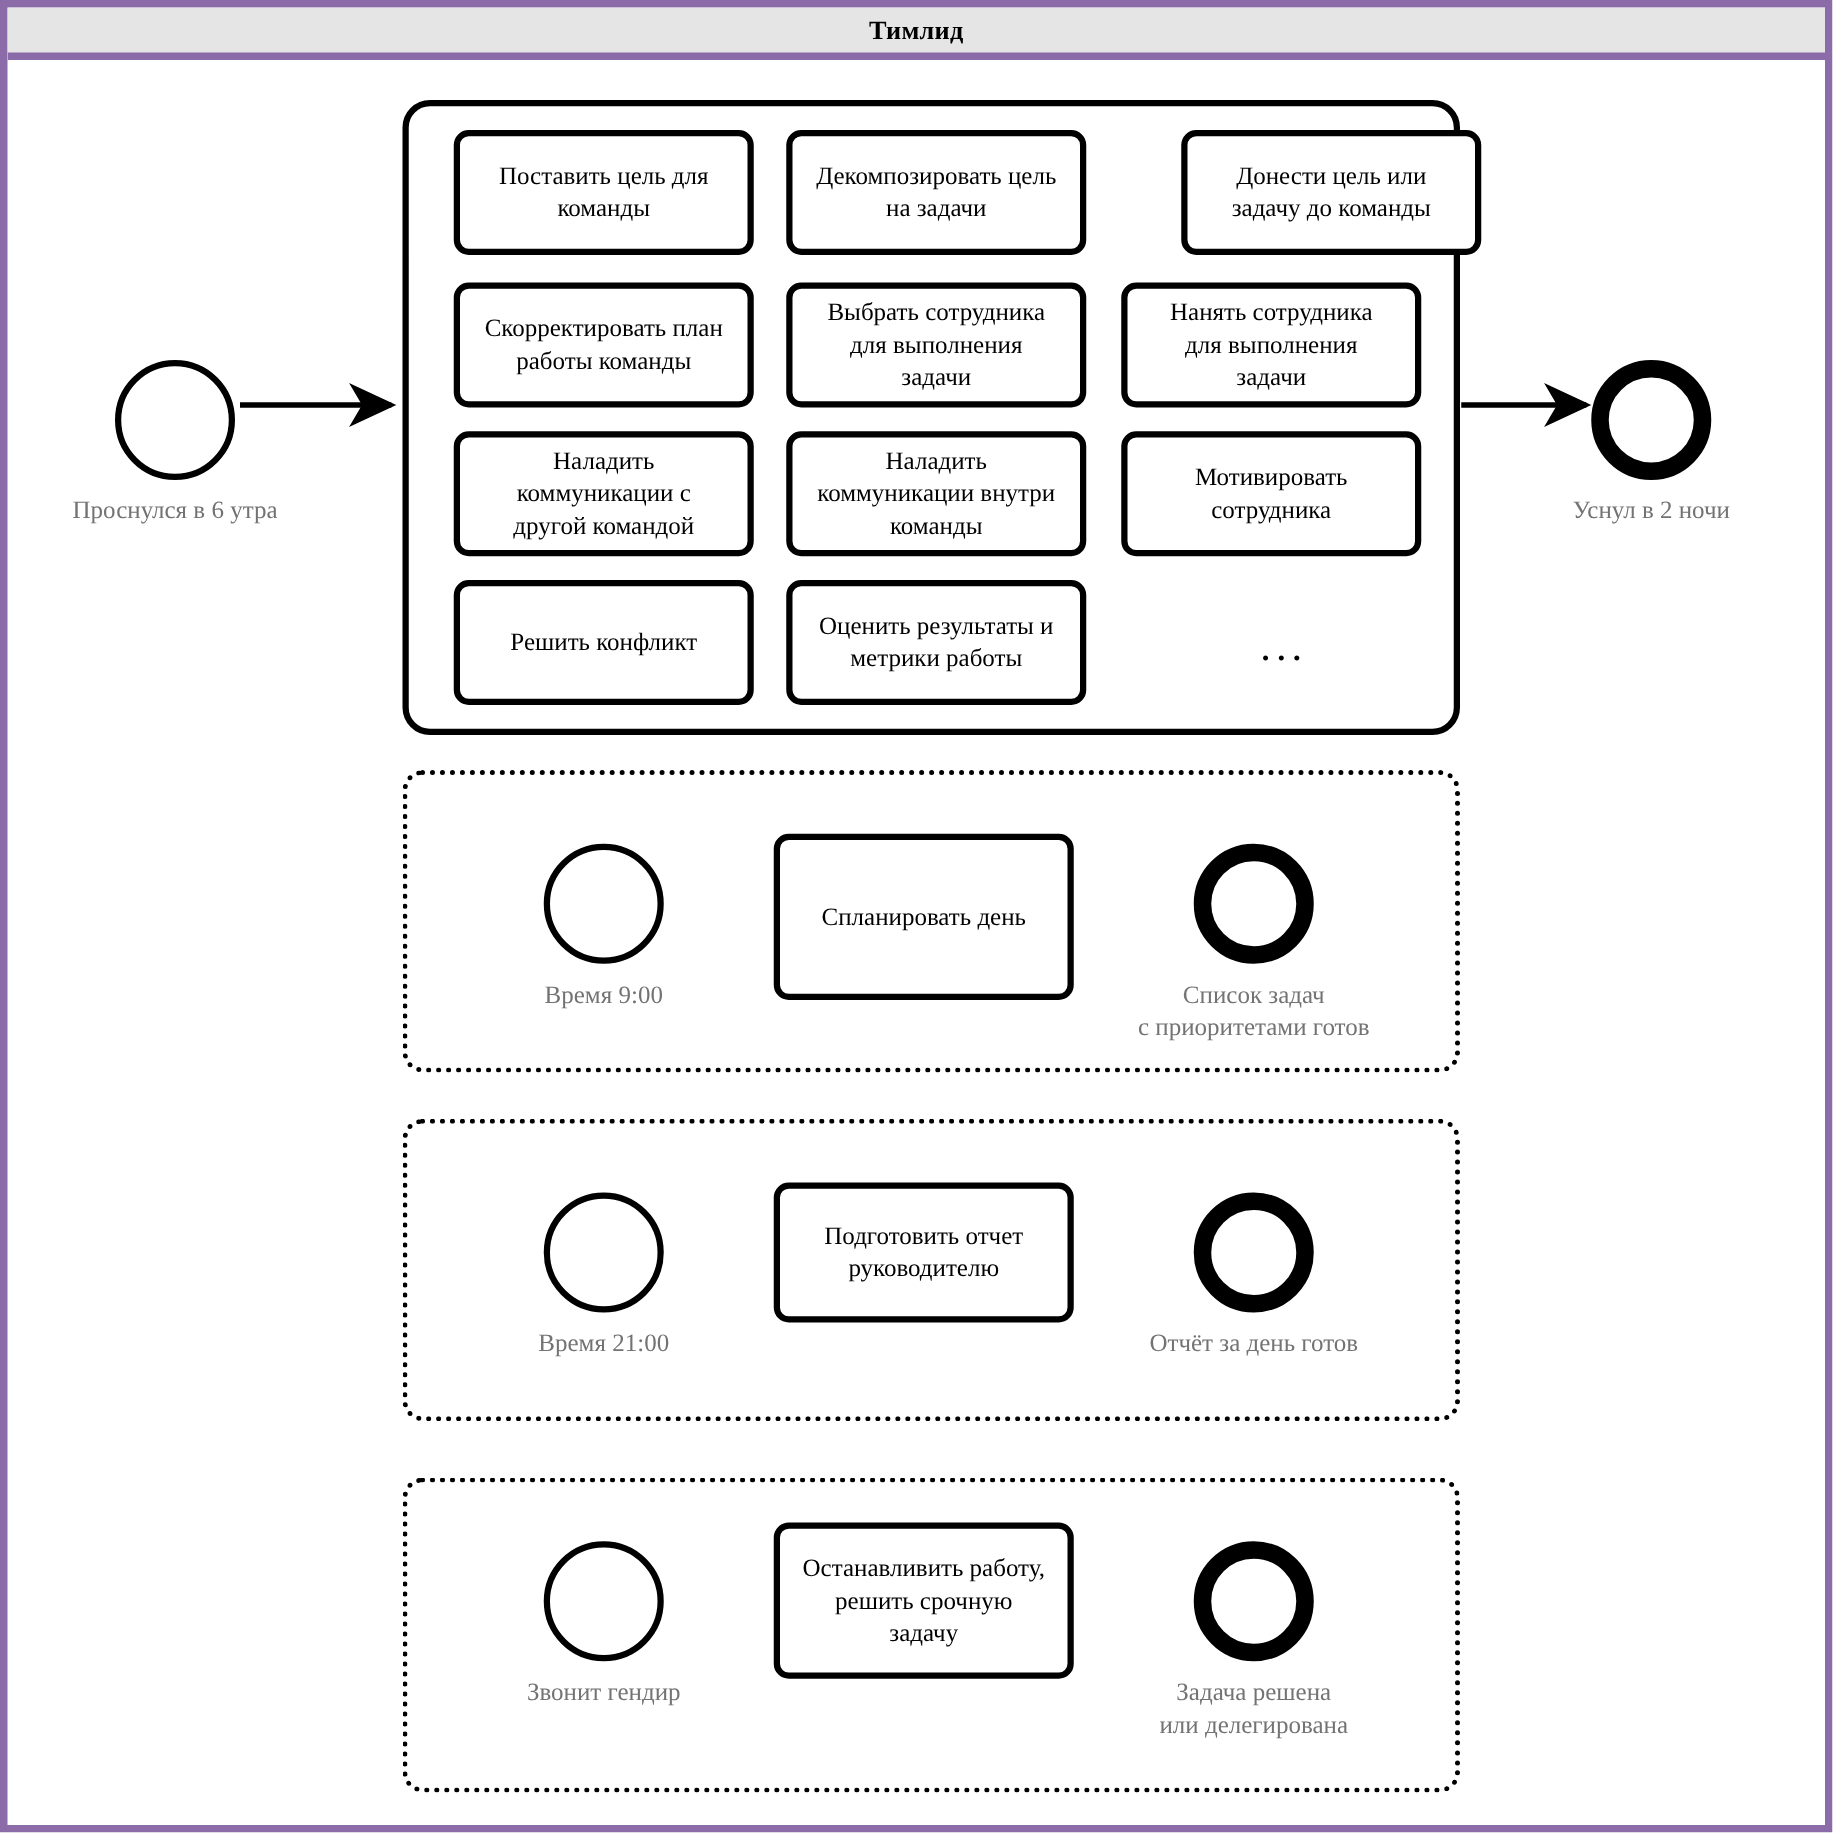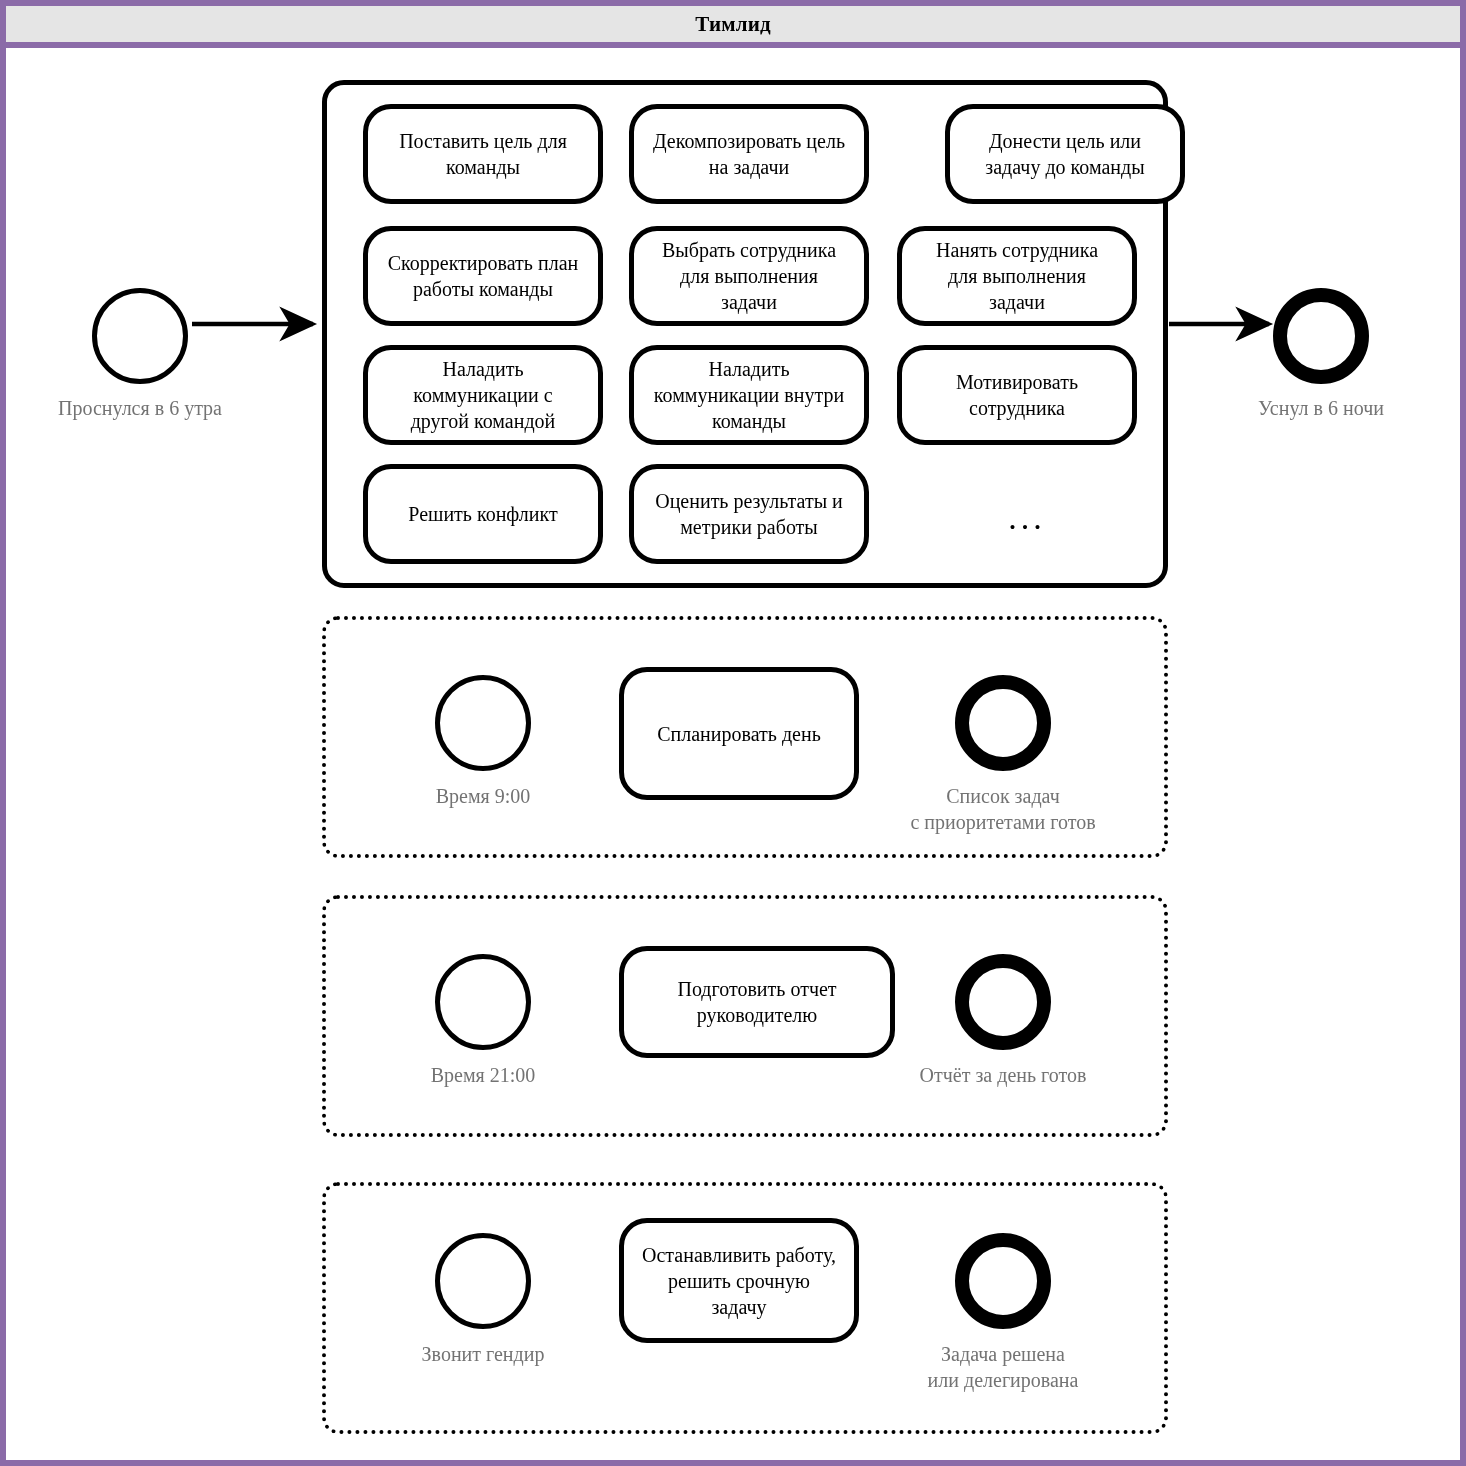--- a/index.html
+++ b/index.html
@@ -75,21 +75,21 @@
     position: absolute;
     border: 5px solid #000000;
     border-radius: 22px;
     background: #ffffff;
     box-sizing: border-box;
   }
   
   .task {
     position: absolute;
     border: 5px solid #000000;
-    border-radius: 28px;
+    border-radius: 12px;
     background: #ffffff;
     box-sizing: border-box;
     display: flex;
     align-items: center;
     justify-content: center;
     text-align: center;
     font-size: 20px;
     line-height: 1.30;
     color: #000000;
     padding: 4px 10px;
@@ -171,39 +171,39 @@
 команды</div>
   <div class="task" style="left:891px; top:339px; width:240px; height:100px;">Мотивировать
 сотрудника</div>
 
   <div class="task" style="left:357px; top:458px; width:240px; height:100px;">Решить конфликт</div>
   <div class="task" style="left:623px; top:458px; width:240px; height:100px;">Оценить результаты и
 метрики работы</div>
   <div class="ellipsis" style="left:951px; top:495px; width:140px;">...</div>
 
   <div class="event end" style="left:1267px; top:282px; width:96px; height:96px;"></div>
-  <div class="event-label" style="left:1205px; top:390px; width:220px;">Уснул в 6 ночи</div>
+  <div class="event-label" style="left:1205px; top:390px; width:220px;">Уснул в 2 ночи</div>
 
   <div class="group" style="left:316px; top:610px; width:846px; height:242px;"></div>
 
   <div class="event start" style="left:429px; top:669px; width:96px; height:96px;"></div>
   <div class="event-label" style="left:377px; top:778px; width:200px;">Время 9:00</div>
 
   <div class="task" style="left:613px; top:661px; width:240px; height:133px;">Спланировать день</div>
 
   <div class="event end" style="left:949px; top:669px; width:96px; height:96px;"></div>
   <div class="event-label" style="left:887px; top:778px; width:220px;">Список задач
 с приоритетами готов</div>
 
   <div class="group" style="left:316px; top:889px; width:846px; height:242px;"></div>
 
   <div class="event start" style="left:429px; top:948px; width:96px; height:96px;"></div>
   <div class="event-label" style="left:377px; top:1057px; width:200px;">Время 21:00</div>
 
-  <div class="task" style="left:613px; top:940px; width:276px; height:112px;">Подготовить отчет
+  <div class="task" style="left:613px; top:940px; width:240px; height:112px;">Подготовить отчет
 руководителю</div>
 
   <div class="event end" style="left:949px; top:948px; width:96px; height:96px;"></div>
   <div class="event-label" style="left:887px; top:1057px; width:220px;">Отчёт за день готов</div>
 
   <div class="group" style="left:316px; top:1176px; width:846px; height:252px;"></div>
 
   <div class="event start" style="left:429px; top:1227px; width:96px; height:96px;"></div>
   <div class="event-label" style="left:377px; top:1336px; width:200px;">Звонит гендир</div>
 

